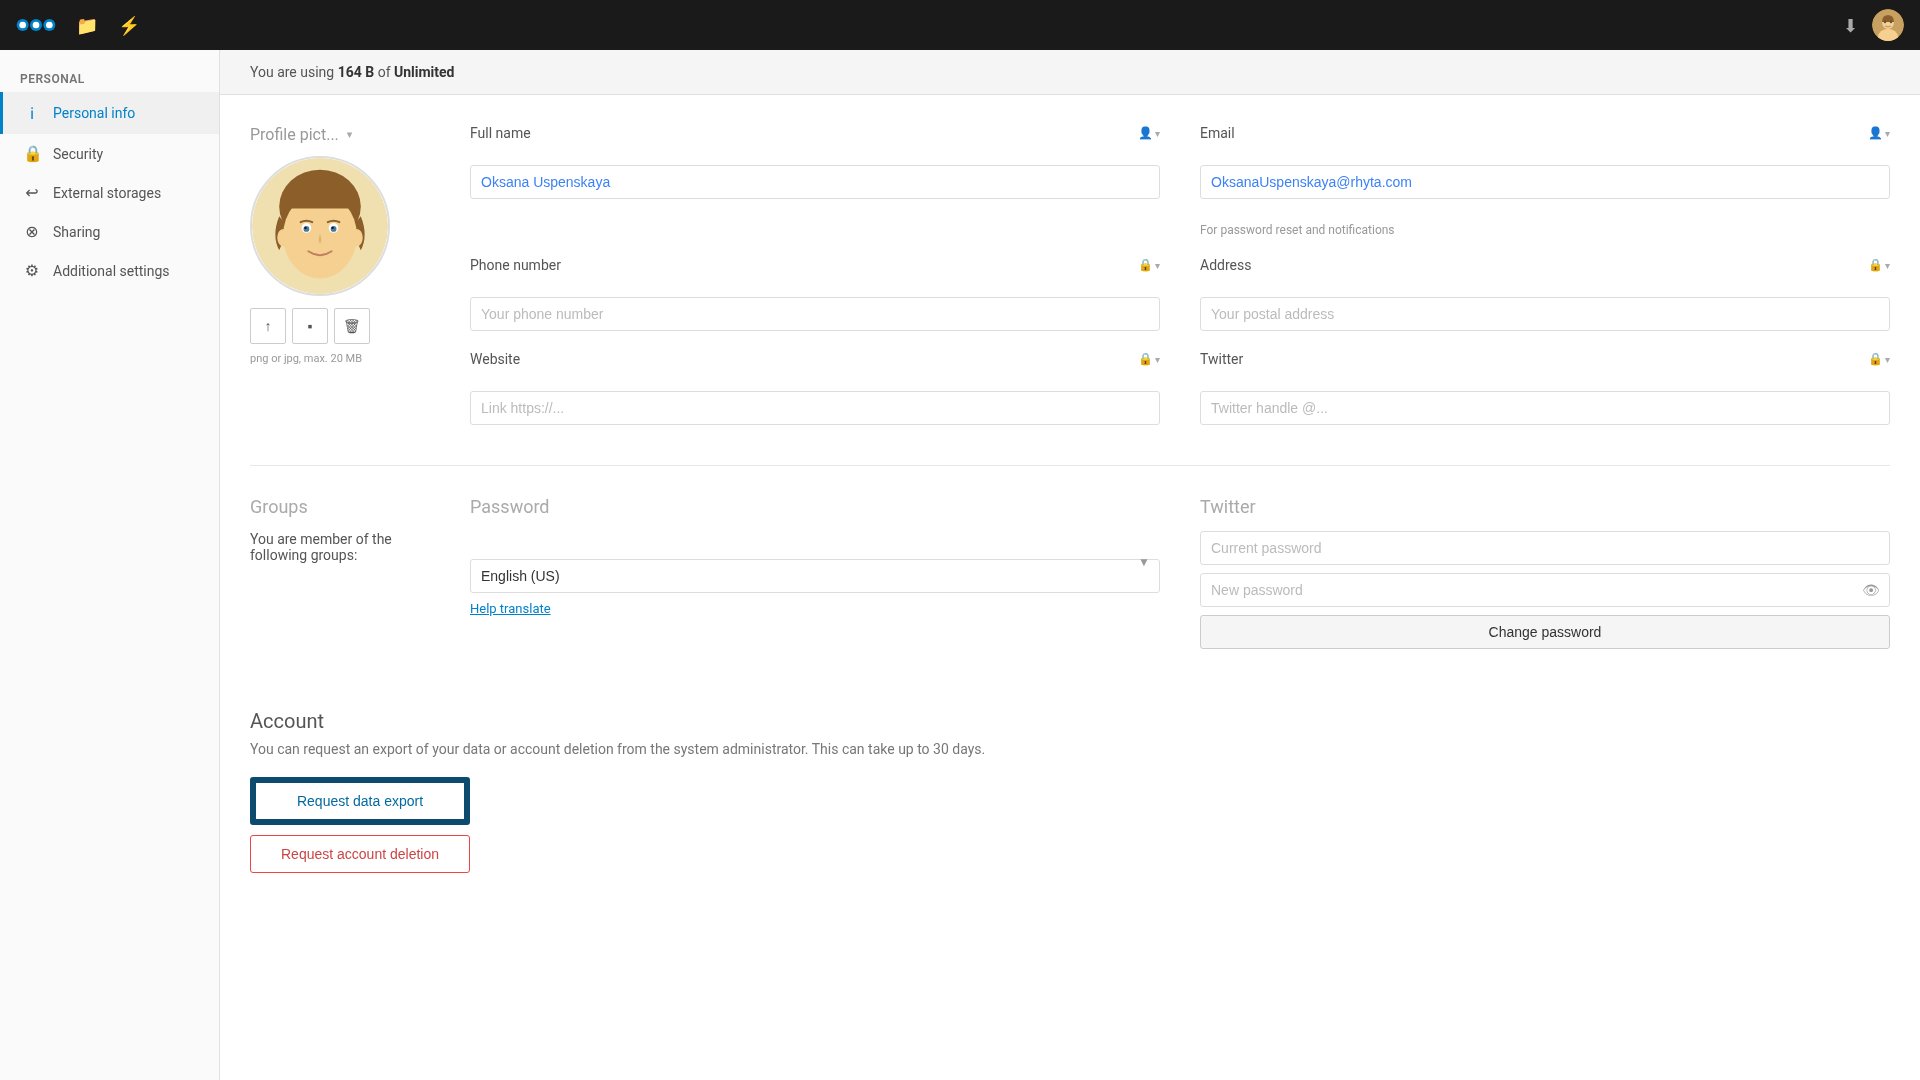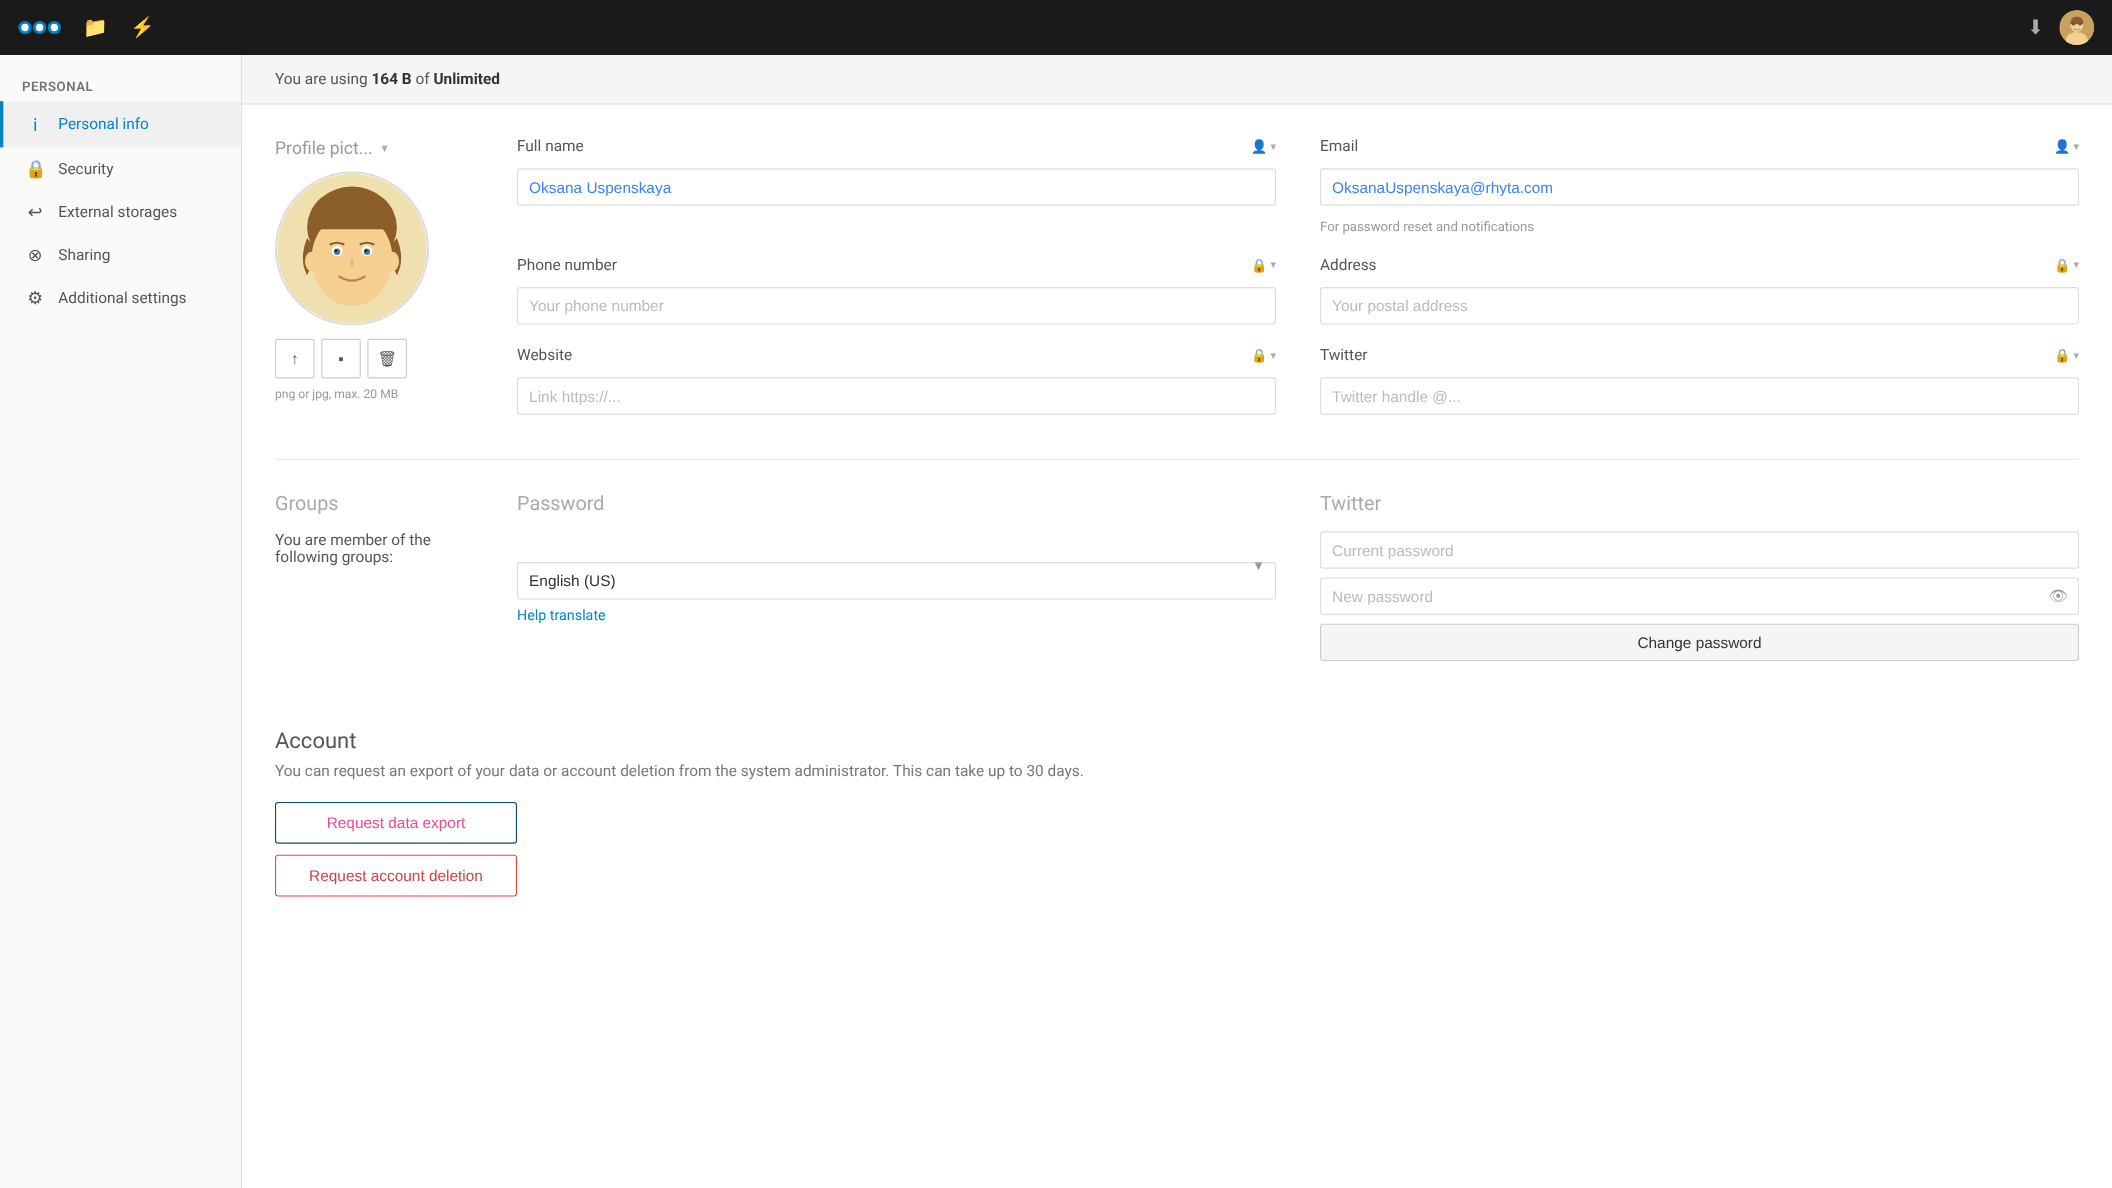--- a/index.html
+++ b/index.html
@@ -111,21 +111,21 @@
     }
     .profile-hint { font-size: 11px; color: #999; }
 
     
     .fields-grid {
       flex: 1;
       display: grid;
       grid-template-columns: 1fr 1fr;
       gap: 20px 40px;
     }
-    .field-group { display: flex; flex-direction: column; gap: 8px; }
+    .field-group { display: flex; flex-direction: column; gap: 20px; }
     .field-label {
       font-size: 14px;
       color: #555;
       display: flex;
       align-items: center;
       gap: 6px;
       margin-bottom: 4px;
     }
     .field-input {
       border: 1px solid #ddd;
@@ -168,21 +168,21 @@
     }
     .select-arrow {
       position: absolute;
       right: 10px;
       top: 50%;
       transform: translateY(-50%);
       font-size: 12px;
       color: #999;
       pointer-events: none;
     }
-    .help-translate { font-size: 13px; color: #0082c9; cursor: pointer; margin-top: 8px; }
+    .help-translate { font-size: 13px; color: #0082c9; cursor: pointer; margin-top: 8px; text-decoration: underline; }
 
     .password-section { display: flex; flex-direction: column; gap: 8px; }
     .password-input-wrapper { position: relative; }
     .password-eye {
       position: absolute;
       right: 10px;
       top: 50%;
       transform: translateY(-50%);
       font-size: 14px;
       color: #999;
@@ -199,26 +199,26 @@
       width: 100%;
       text-align: center;
     }
 
     
     .account-section { padding-top: 10px; }
     .account-title { font-size: 20px; color: #555; margin-bottom: 8px; }
     .account-desc { font-size: 14px; color: #777; margin-bottom: 20px; }
     .account-buttons { display: flex; flex-direction: column; gap: 10px; width: 220px; }
     .btn-export {
-      border: 1px solid #0c4a6e;
+      border: 6px solid #0c4a6e;
       background: #fff;
       padding: 10px 26px;
       cursor: pointer;
       font-size: 14px;
-      color: #ec4899;
+      color: #0369a1;
       border-radius: 3px;
       text-align: center;
     }
     .btn-delete {
       border: 1px solid #e44;
       background: #fff;
       padding: 10px 16px;
       cursor: pointer;
       font-size: 14px;
       color: #c44;

